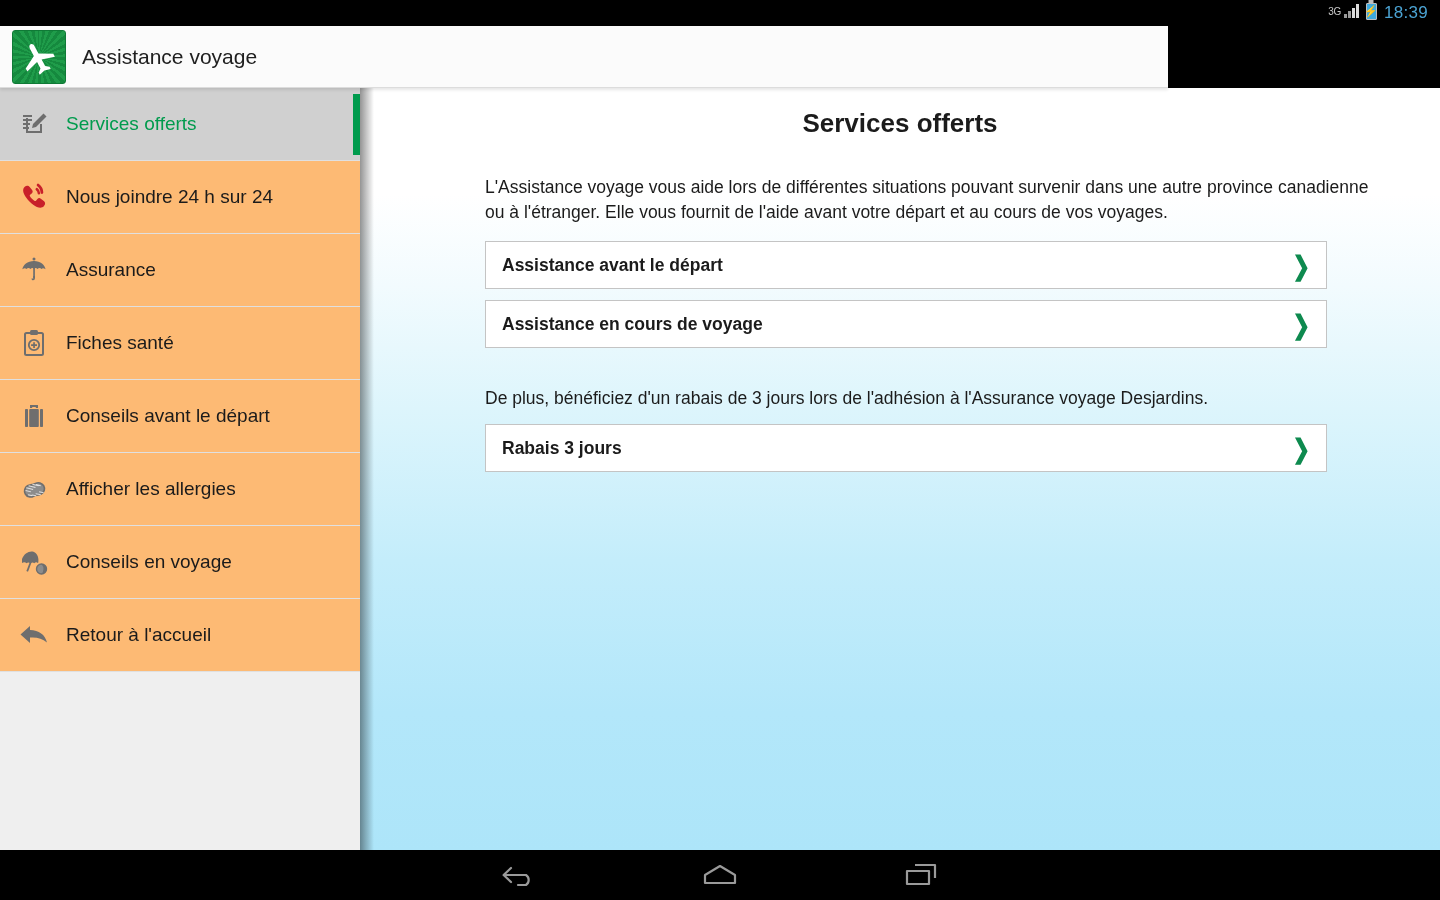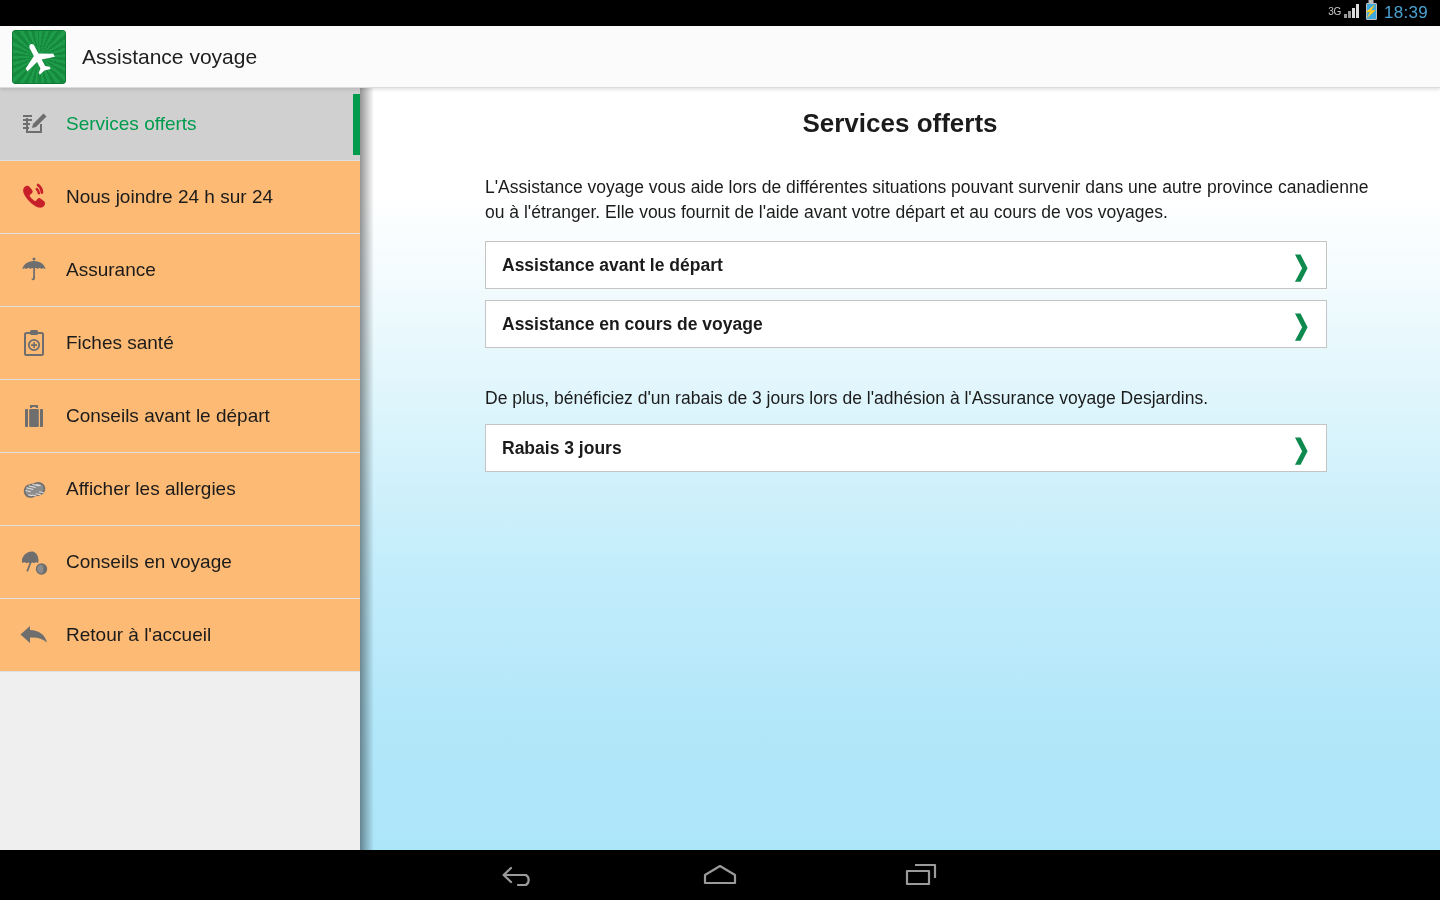--- a/index.html
+++ b/index.html
@@ -91,21 +91,21 @@
   #status-time {
     color: #4ba3d3;
     font-size: 17px;
     letter-spacing: 0.3px;
   }
 
   
   #app-bar {
     position: absolute;
     top: 26px; left: 0;
-    width: 1440px;
+    width: 1168px;
     height: 62px;
     background: #fbfbfb;
     display: flex;
     align-items: center;
     box-sizing: border-box;
     border-bottom: 1px solid #dcdcdc;
     box-shadow: 0 2px 3px rgba(0,0,0,0.10);
     z-index: 5;
   }
   #app-icon {

